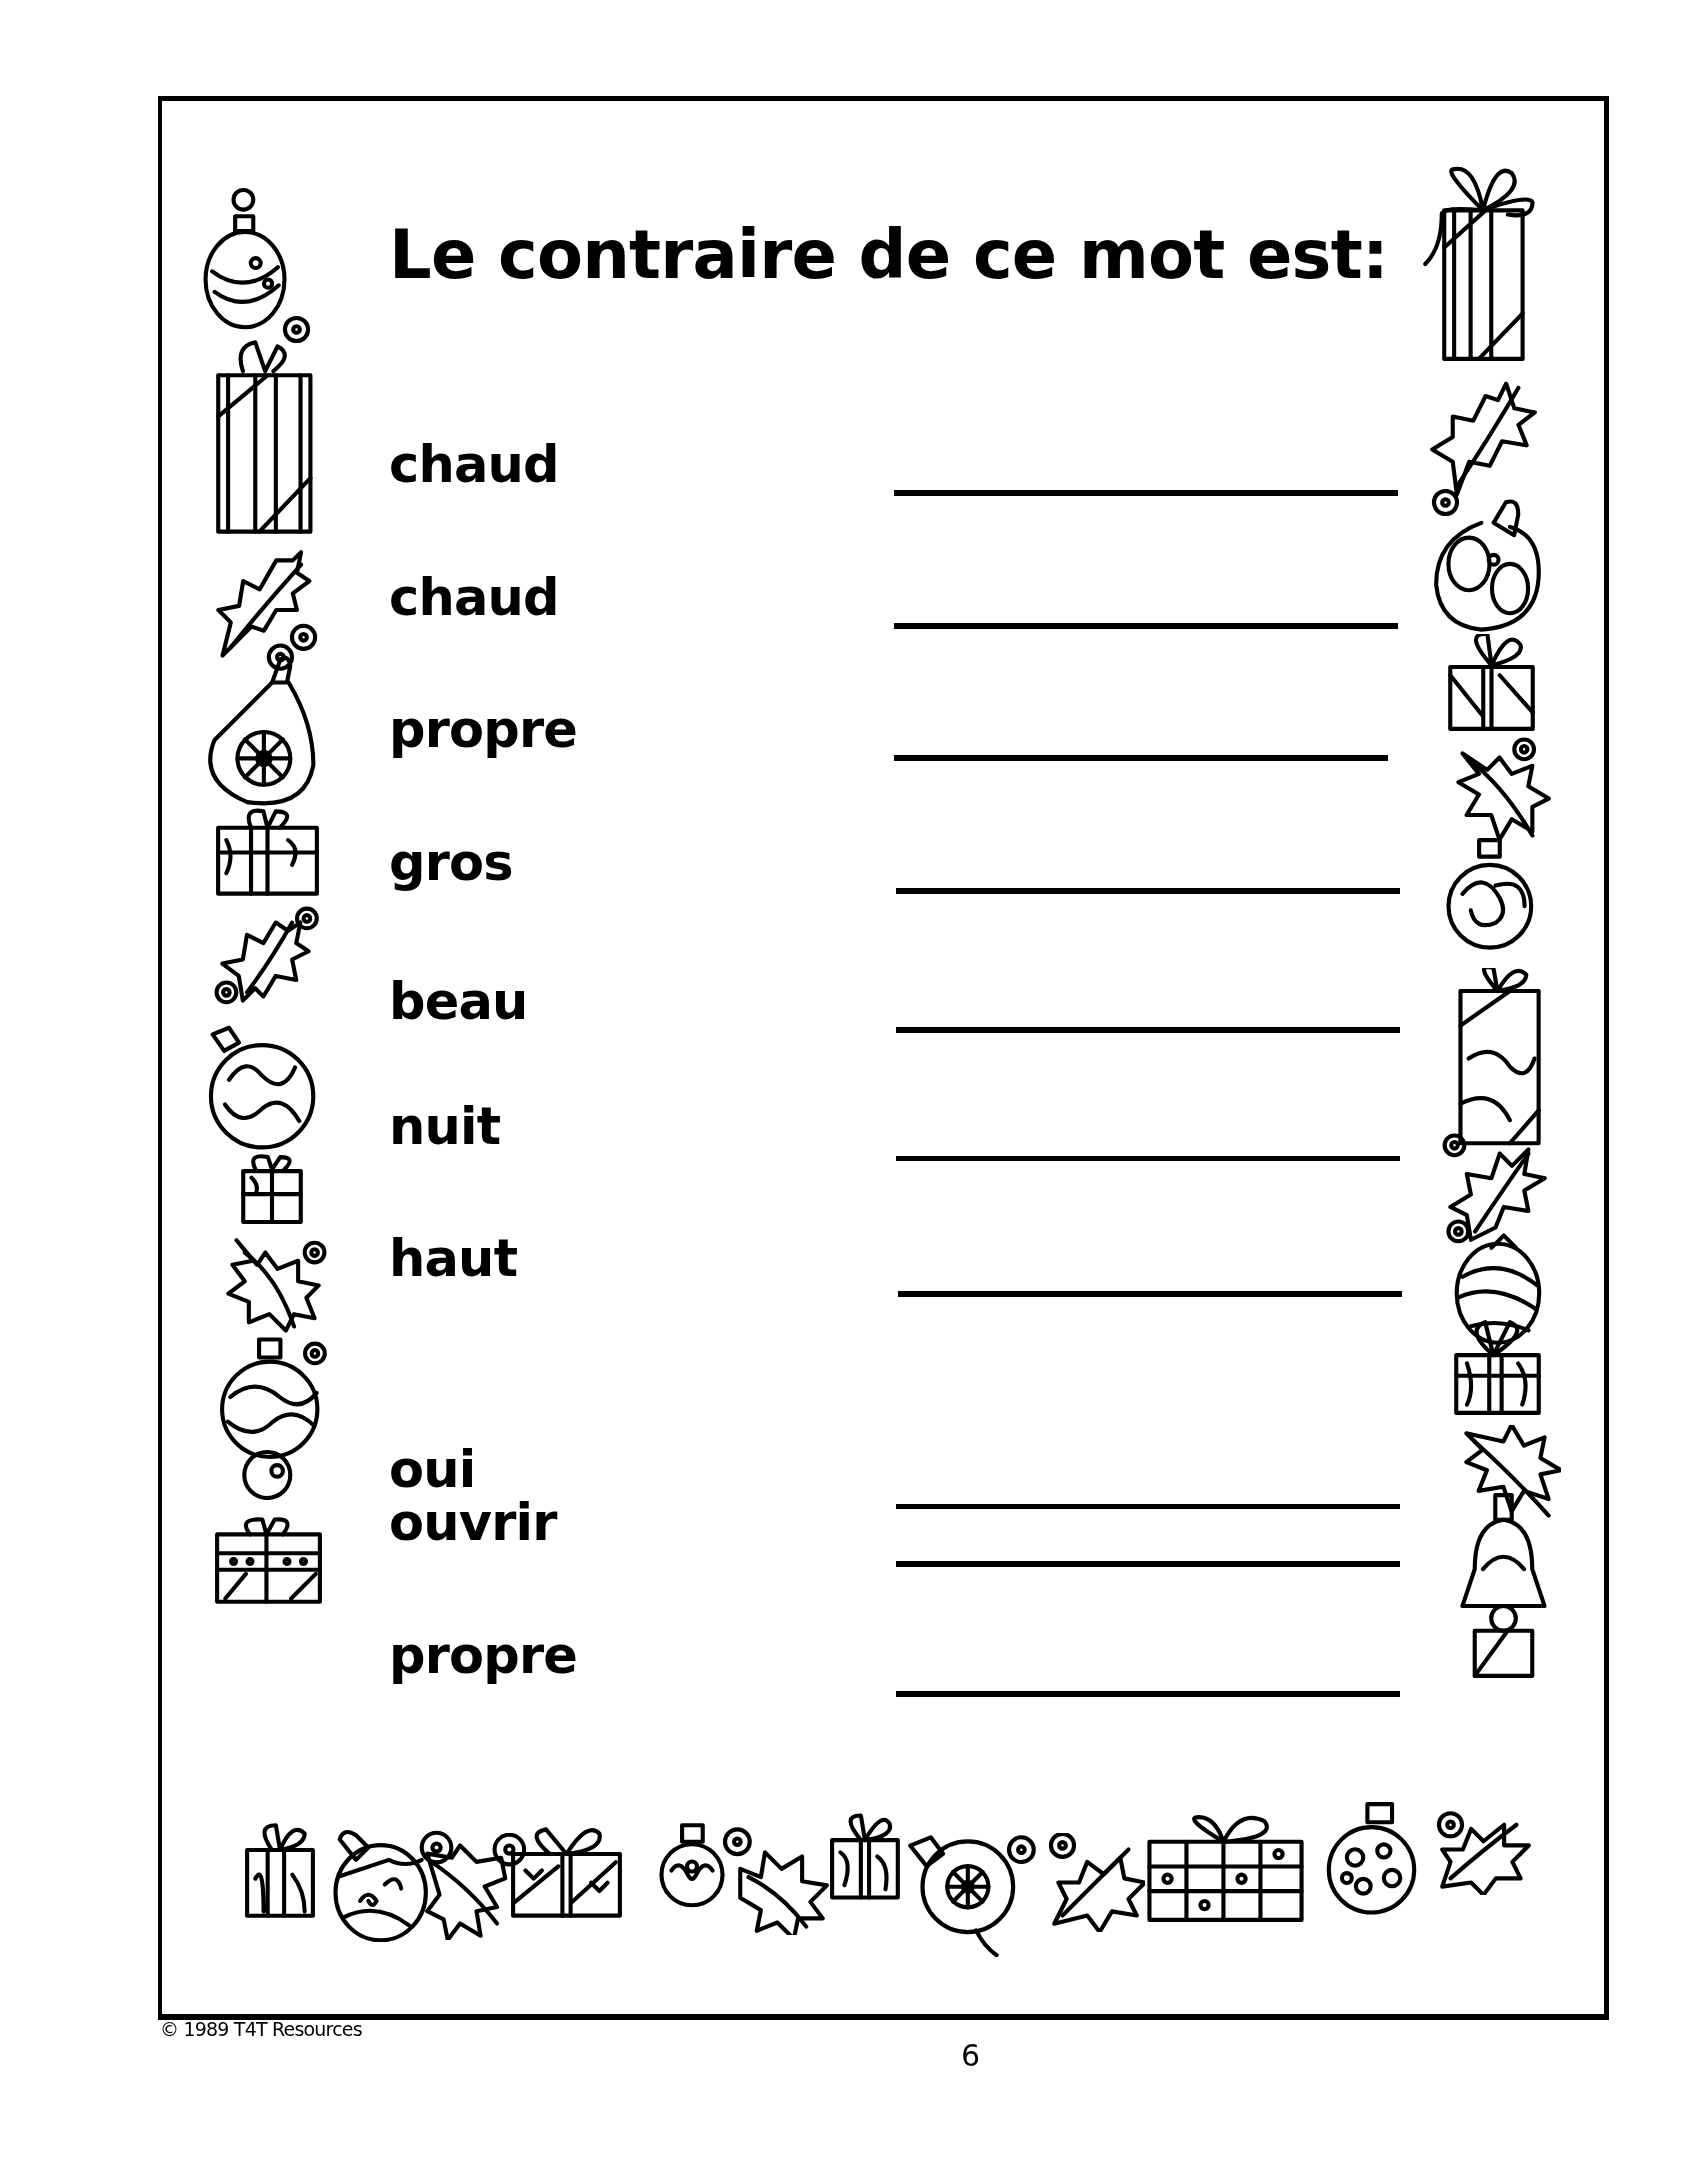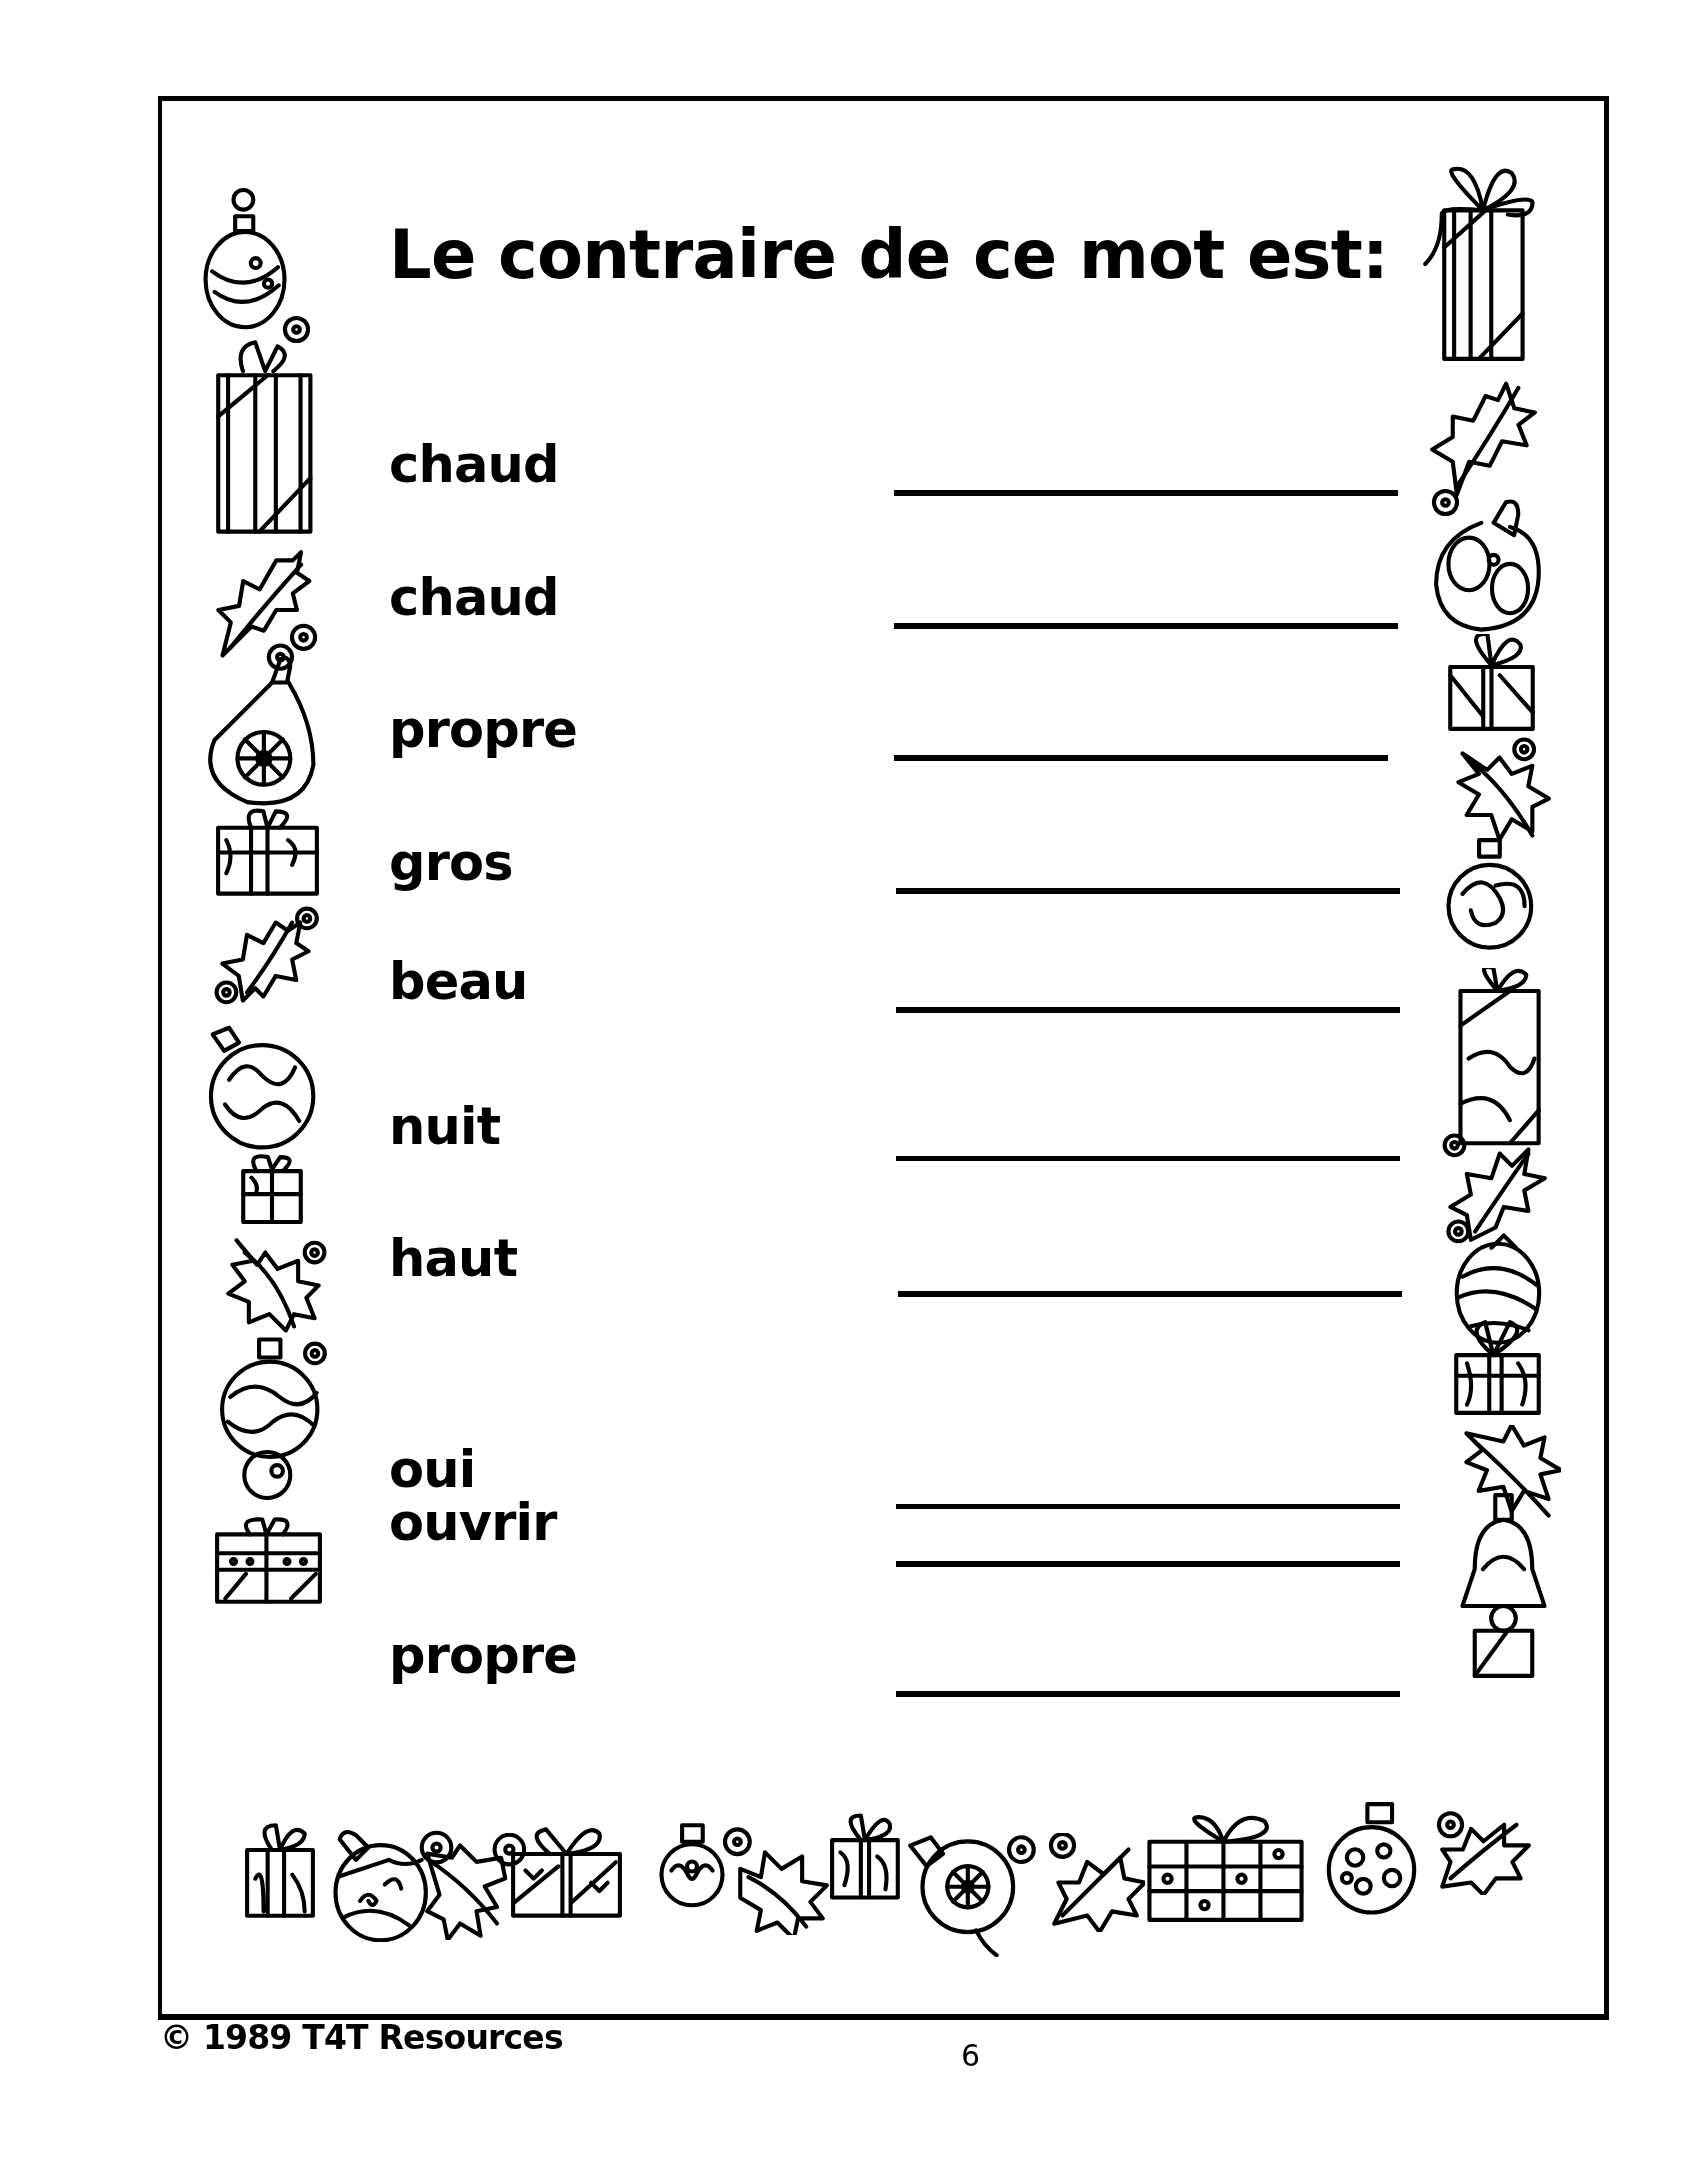--- a/index.html
+++ b/index.html
@@ -8,21 +8,21 @@
   .frame { position: absolute; left: 158px; top: 96px; width: 1442px; height: 1913px;
            border-left: 4.1px solid #000; border-right: 5px solid #000;
            border-top: 5.8px solid #000; border-bottom: 6.6px solid #000; box-sizing: content-box; }
   .title { position: absolute; left: 389px; top: 222px; font-size: 67px; font-weight: bold;
            letter-spacing: -0.8px; white-space: nowrap; line-height: 1; }
   .row { position: absolute; left: 0; width: 1687px; height: 66px; margin-top: 12px; }
   .word { position: absolute; left: 389px; bottom: 11.5px; font-size: 51px; font-weight: bold;
           letter-spacing: -0.8px; line-height: 1; white-space: nowrap; }
   .answer { position: absolute; left: 894px; width: 504px; height: 5.8px; background: #000;
             bottom: 5px; border: none; padding: 0; outline: none; }
-  .footer-copy { position: absolute; left: 160px; top: 2018px; font-size: 33px; font-weight: bold;
+  .footer-copy { position: absolute; left: 160px; top: 2018px; font-size: 19px; font-weight: normal;
                  letter-spacing: -0.8px; white-space: nowrap; }
   .page-num { position: absolute; left: 961px; top: 2038px; font-size: 30px; font-weight: normal; }
   .deco { position: absolute; }
   .deco svg { display: block; }
   .deco svg * { fill: none; stroke: #000; stroke-width: 5; stroke-linejoin: round; stroke-linecap: round; }
 </style>
 </head>
 <body>
 
 <div class="frame"></div>
@@ -38,21 +38,21 @@
   <input class="answer" value="" style="">
 </div>
 <div class="row" style="top:688px;">
   <span class="word">propre</span>
   <input class="answer" style="width: 494px;" value="">
 </div>
 <div class="row" style="top:821px;">
   <span class="word">gros</span>
   <input class="answer" style="left: 896px;" value="">
 </div>
-<div class="row" style="top:940px;text-decoration:underline;">
+<div class="row" style="top:960px;text-decoration:underline;">
   <span class="word">beau</span>
   <input class="answer" style="left: 896px;" value="">
 </div>
 <div class="row" style="top:1085px;padding-left:32px;">
   <span class="word">nuit</span>
   <input class="answer" style="left: 896px; bottom: 1.6px;" value="">
 </div>
 <div class="row" style="top:1217px;">
   <span class="word">haut</span>
   <input class="answer" style="left: 898px; bottom: -1.6px;" value="">

